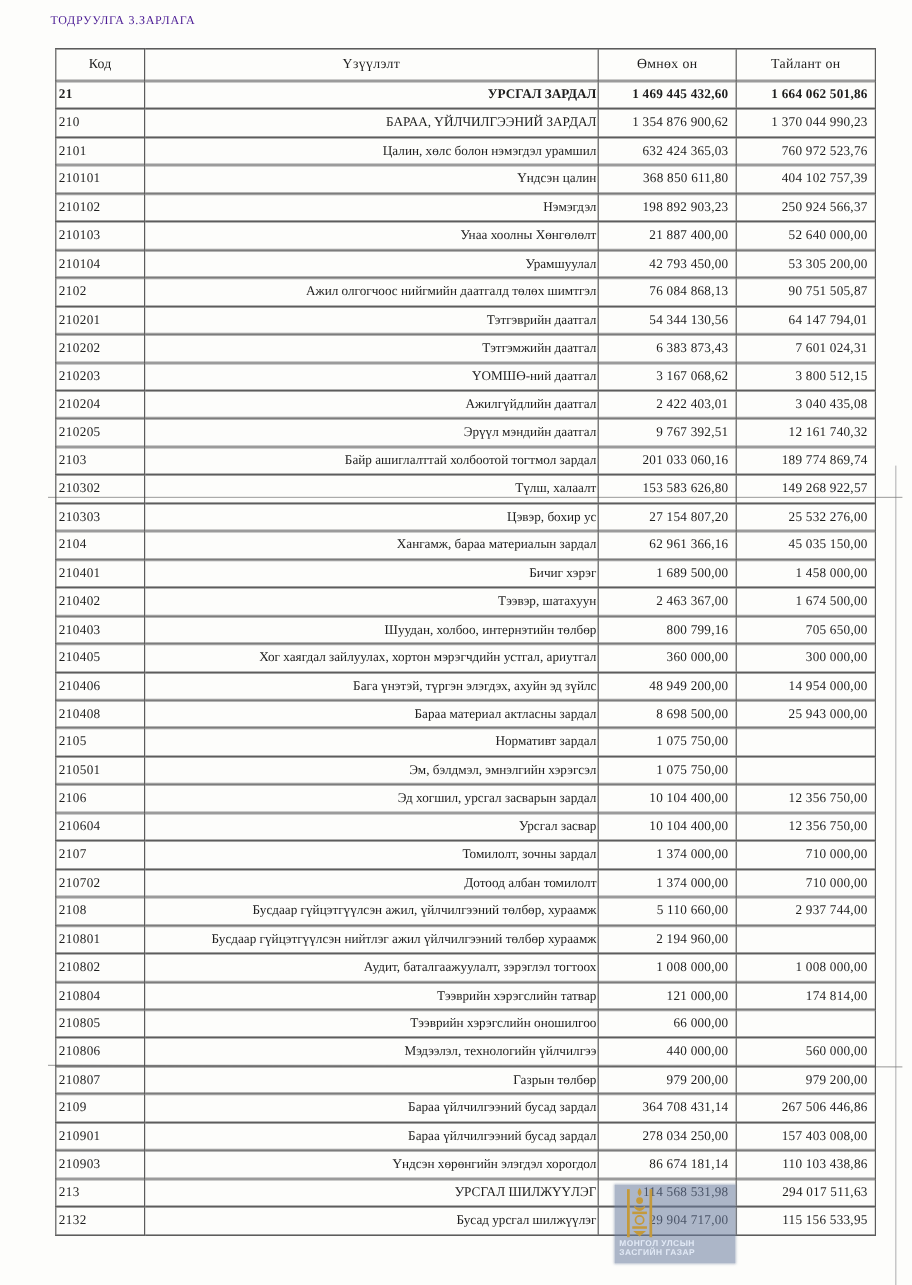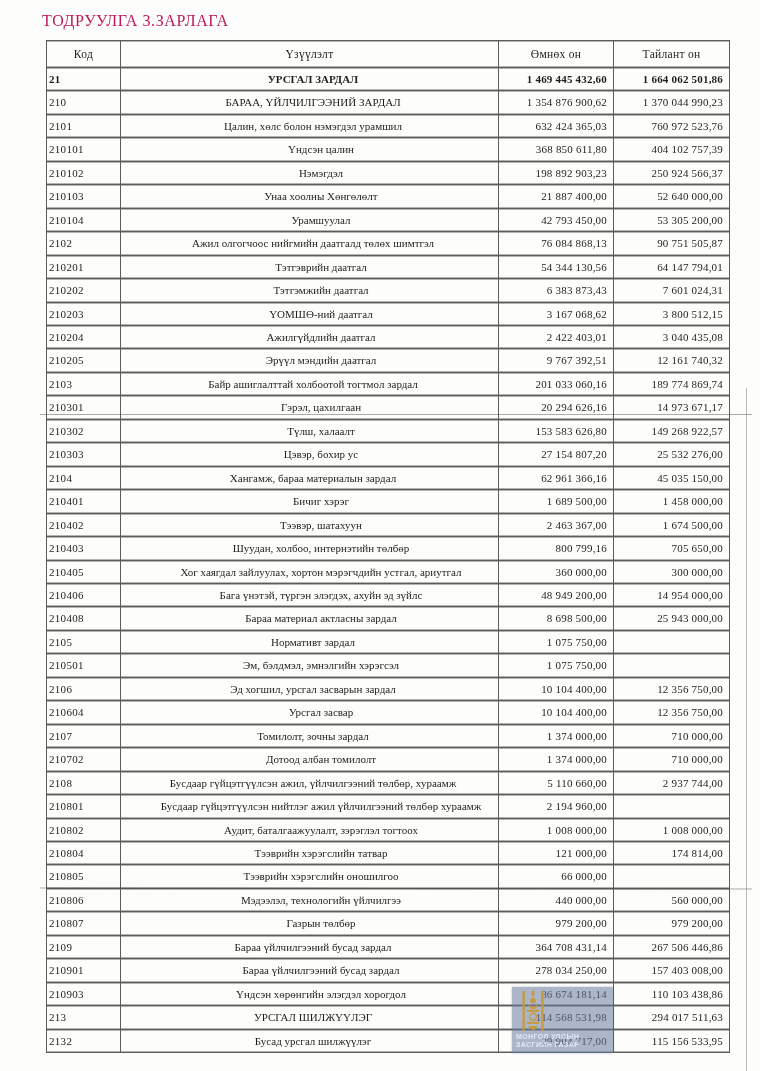--- a/index.html
+++ b/index.html
@@ -7,22 +7,22 @@
     width:760px;height:1071px;
     background:#fdfdfb;
     font-family:"Liberation Serif","DejaVu Serif",serif;
     color:#1e1e1e;
     position:relative;
     overflow:hidden;
   }
   .page{position:absolute;inset:0;}
   .doc-title{
     position:absolute;left:42px;top:12px;
-    font-size:16px;font-weight:normal;letter-spacing:0.6px;
-    color:#be185d;
+    font-size:10px;font-weight:normal;letter-spacing:0.6px;
+    color:#4c1d95;
   }
   table.exp{
     position:absolute;left:46px;top:40px;
     width:683px;
     border-collapse:collapse;
     table-layout:fixed;
     background:transparent;
   }
   table.exp col.c-code{width:74px;}
   table.exp col.c-label{width:378px;}
@@ -38,21 +38,21 @@
   }
   table.exp{border:1.5px solid #4c4c4c;}
   table.exp thead th{
     height:24px;
     font-weight:normal;
     font-size:11.5px;
     letter-spacing:0.3px;
   }
   table.exp tbody td{height:20.45px;line-height:20.45px;}
   td.code{padding-left:2px;text-align:left;letter-spacing:0.3px;}
-  td.label{padding-left:8px;text-align:center;}
+  td.label{padding-left:8px;text-align:right;}
   td.label.indent{padding-left:24px;}
   td.num{padding-right:6px;text-align:right;letter-spacing:0.2px;}
   tr.bold td{font-weight:bold;}
   
   .stamp{
     position:absolute;left:512px;top:987px;width:101px;height:66px;
     background:rgba(106,124,158,0.55);
     display:flex;flex-direction:column;justify-content:flex-start;
     box-shadow:0 0 2px rgba(80,100,140,0.4);
   }
@@ -177,26 +177,20 @@
           <td class="num">9 767 392,51</td>
           <td class="num">12 161 740,32</td>
         </tr>
         <tr>
           <td class="code">2103</td>
           <td class="label">Байр ашиглалттай холбоотой тогтмол зардал</td>
           <td class="num">201 033 060,16</td>
           <td class="num">189 774 869,74</td>
         </tr>
         <tr>
-          <td class="code">210301</td>
-          <td class="label indent">Гэрэл, цахилгаан</td>
-          <td class="num">20 294 626,16</td>
-          <td class="num">14 973 671,17</td>
-        </tr>
-        <tr>
           <td class="code">210302</td>
           <td class="label indent">Түлш, халаалт</td>
           <td class="num">153 583 626,80</td>
           <td class="num">149 268 922,57</td>
         </tr>
         <tr>
           <td class="code">210303</td>
           <td class="label indent">Цэвэр, бохир ус</td>
           <td class="num">27 154 807,20</td>
           <td class="num">25 532 276,00</td>

